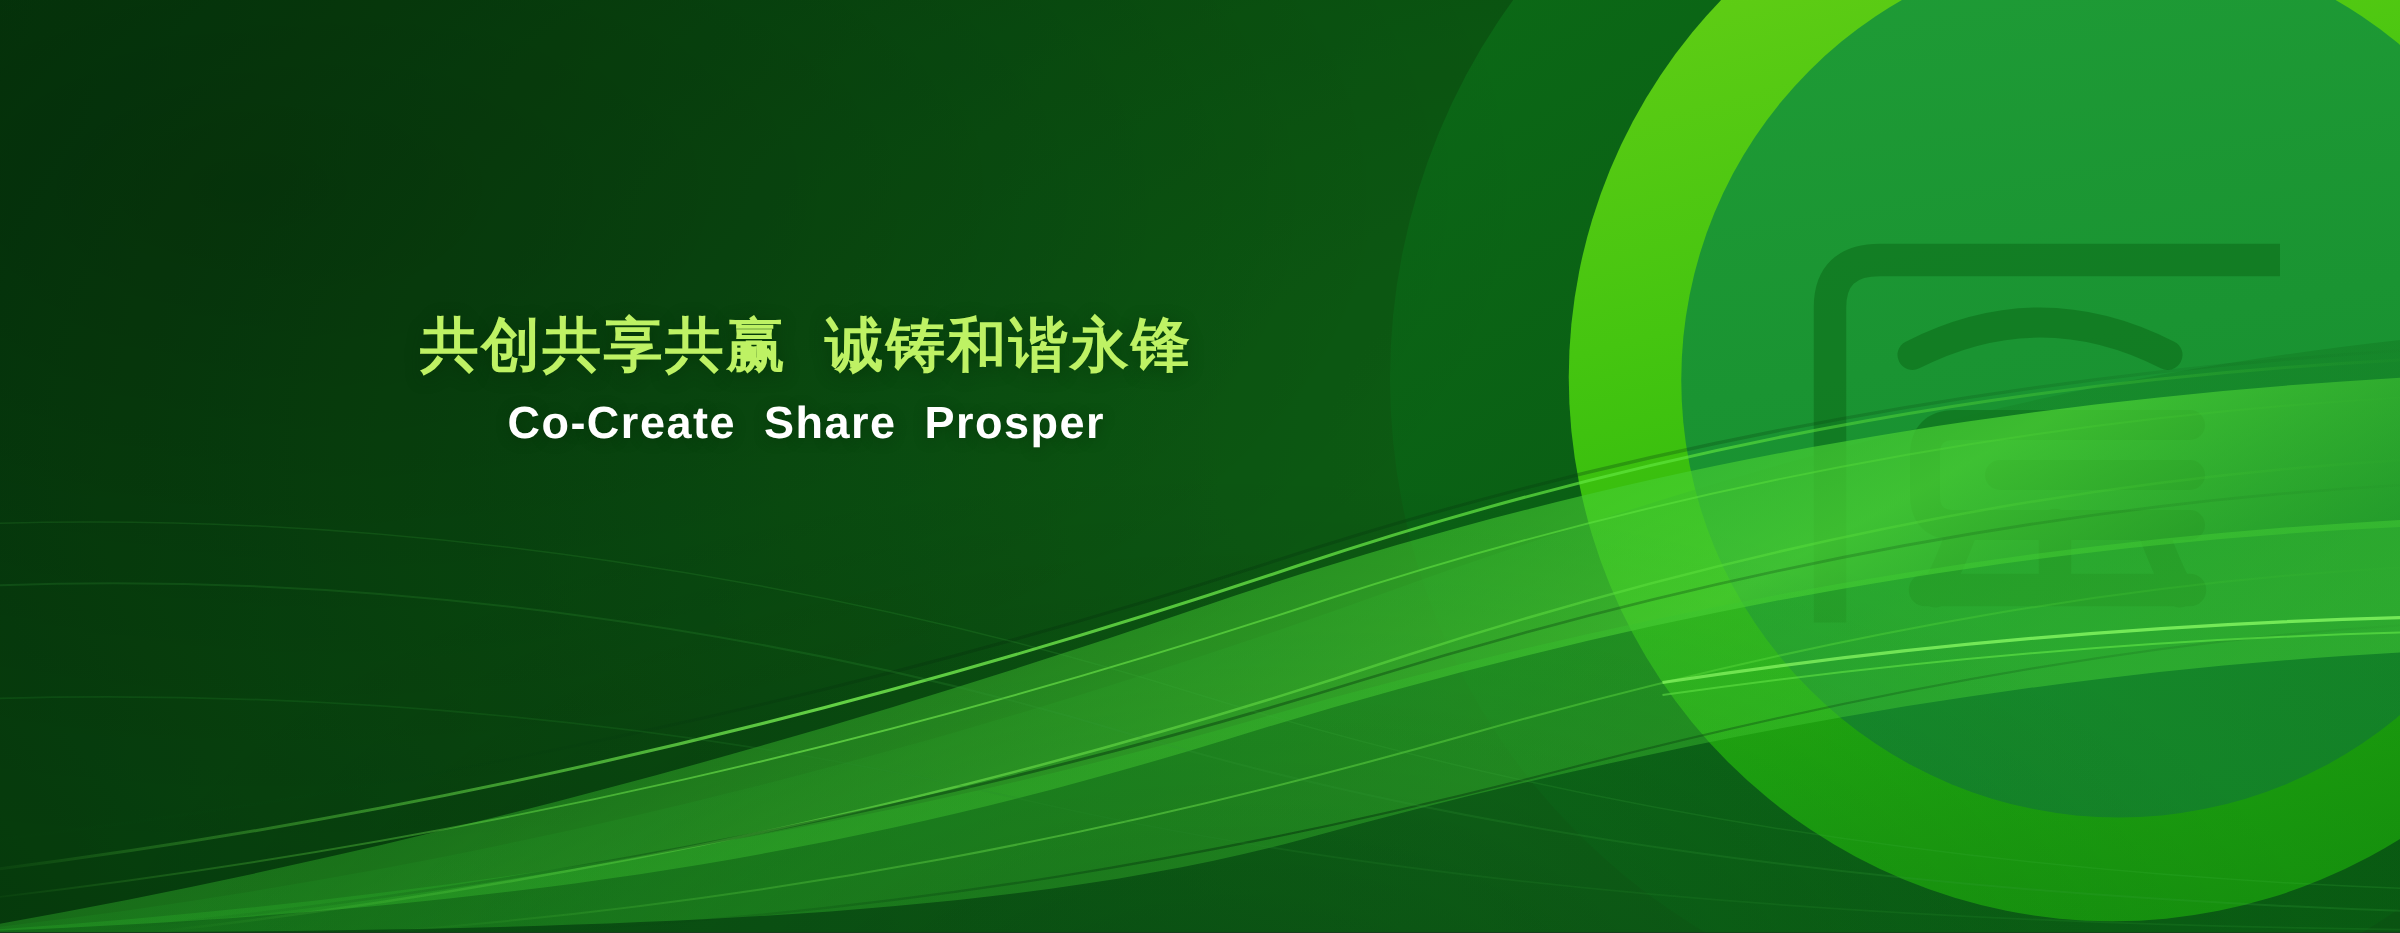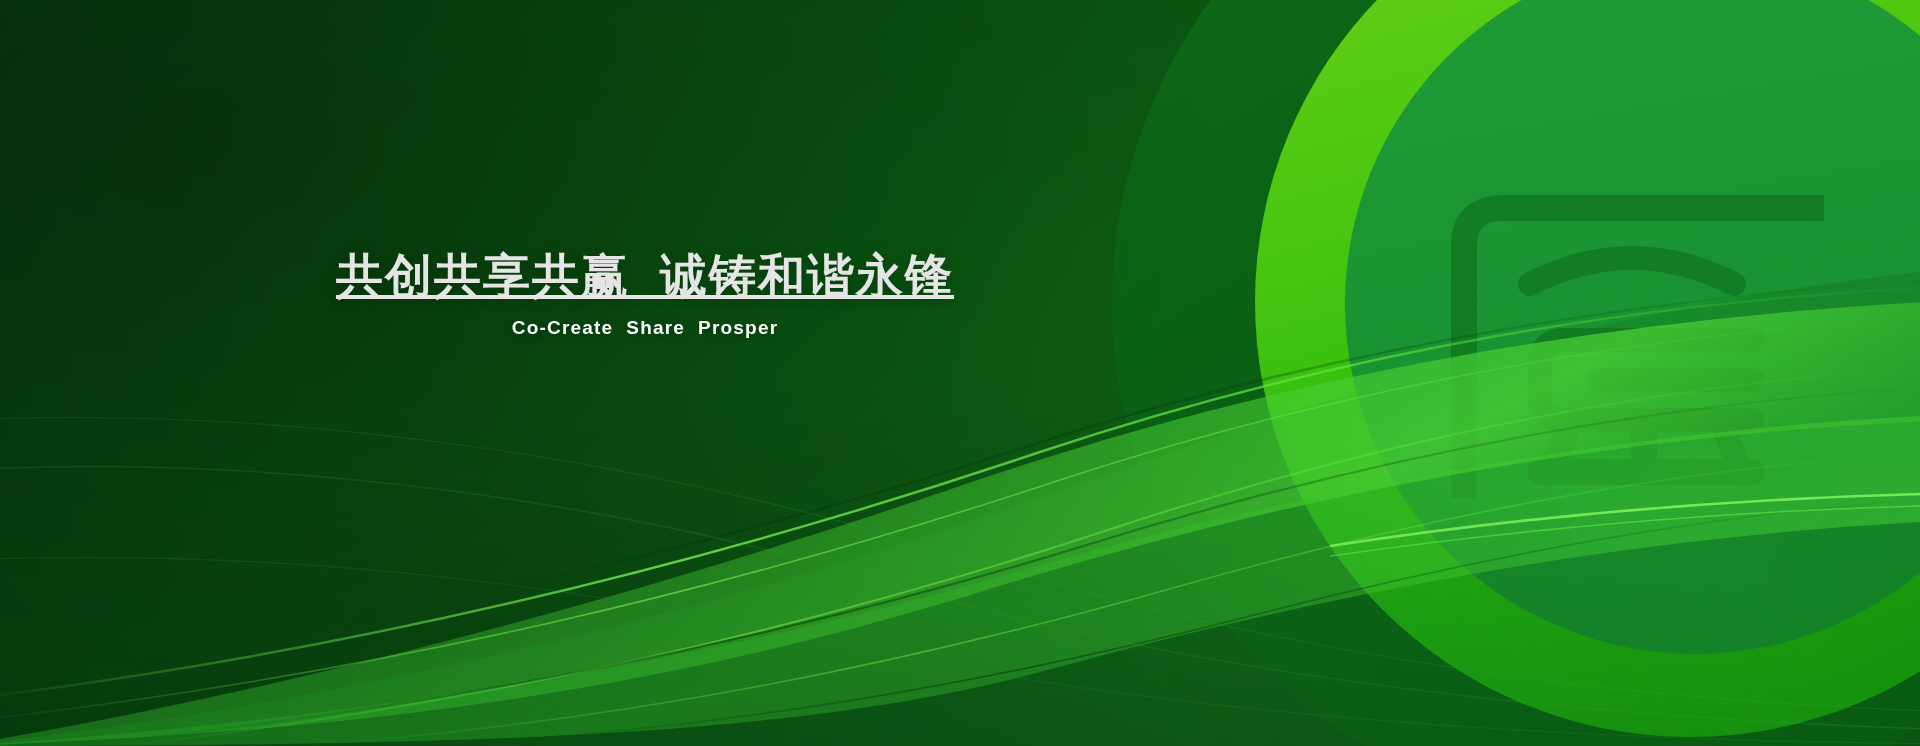--- a/index.html
+++ b/index.html
@@ -69,33 +69,32 @@
   
   #copy {
     position: absolute;
     left: 0; top: 248px;
     width: 1290px;
     text-align: center;
     z-index: 6;
   }
   #headline {
     margin: 0;
-    color: #e5e5e5;
+    color: #bef264;
     font-size: 47px;
     font-weight: bold;
     letter-spacing: 2px;
     line-height: 1.18;
     text-shadow: 0 2px 14px rgba(0,40,0,.45);
     white-space: pre;
-    text-decoration: underline;
   }
   #subtitle {
     margin: 14px 0 0 0;
     color: #ffffff;
-    font-size: 19px;
+    font-size: 36px;
     font-weight: bold;
     letter-spacing: 1.2px;
     text-shadow: 0 2px 10px rgba(0,40,0,.40);
     white-space: pre;
   }
 </style>
 </head>
 <body>
 
 <div id="banner">

